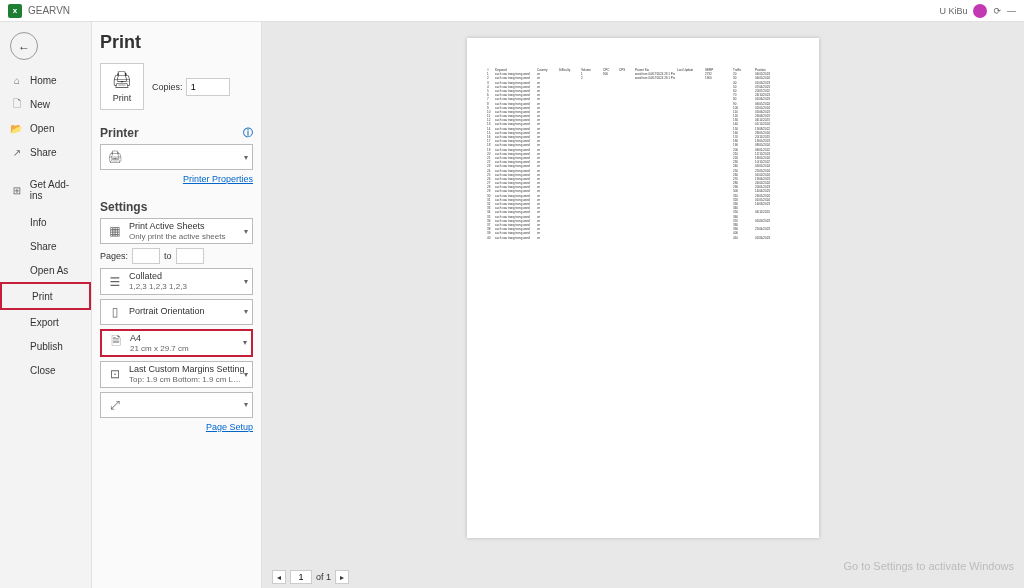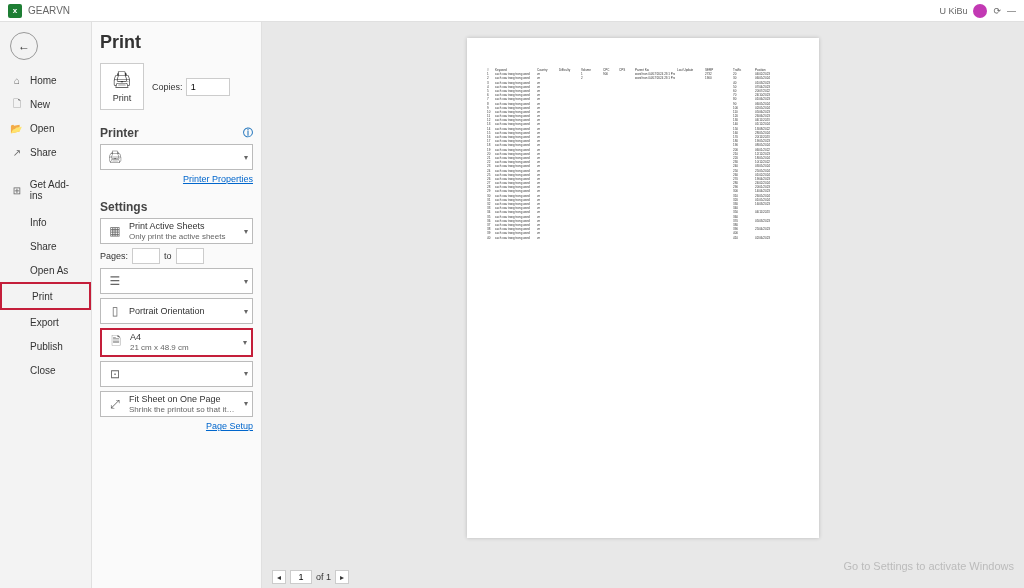--- a/index.html
+++ b/index.html
@@ -149,43 +149,47 @@
           </div>
       </div>
       <div class="pages-row">
         <span>Pages:</span>
         <input style="">
         <span>to</span>
         <input style="">
       </div>
       <div class="dropdown">
         <div class="dd-icon">☰</div>
+        <div class="dd-text">
+            <div class="t1">Collated</div>
+            <div class="t2">1,2,3   1,2,3   1,2,3</div>
+          </div>
       </div>
       <div class="dropdown">
         <div class="dd-icon">▯</div>
         <div class="dd-text">
             <div class="t1">Portrait Orientation</div>
           </div>
       </div>
       <div class="dropdown highlight">
         <div class="dd-icon">🗎</div>
         <div class="dd-text">
             <div class="t1">A4</div>
-            <div class="t2">21 cm x 48.9 cm</div>
+            <div class="t2">21 cm x 29.7 cm</div>
           </div>
       </div>
       <div class="dropdown">
         <div class="dd-icon">⊡</div>
+        <div class="dd-text">
+            <div class="t1">Last Custom Margins Setting</div>
+            <div class="t2">Top: 1.9 cm  Bottom: 1.9 cm  L…</div>
+          </div>
       </div>
       <div class="dropdown">
         <div class="dd-icon">⤢</div>
-        <div class="dd-text">
-            <div class="t1">Fit Sheet on One Page</div>
-            <div class="t2">Shrink the printout so that it…</div>
-          </div>
       </div>
       <a class="link">Page Setup</a>
     </div>
 
     <div class="preview-area">
       <div class="preview-page">
         <div class="preview-table" id="pt">
             <div class="row">
               <span class="c" style="width:6px">#</span>
               <span class="c" style="width:40px">Keyword</span>

